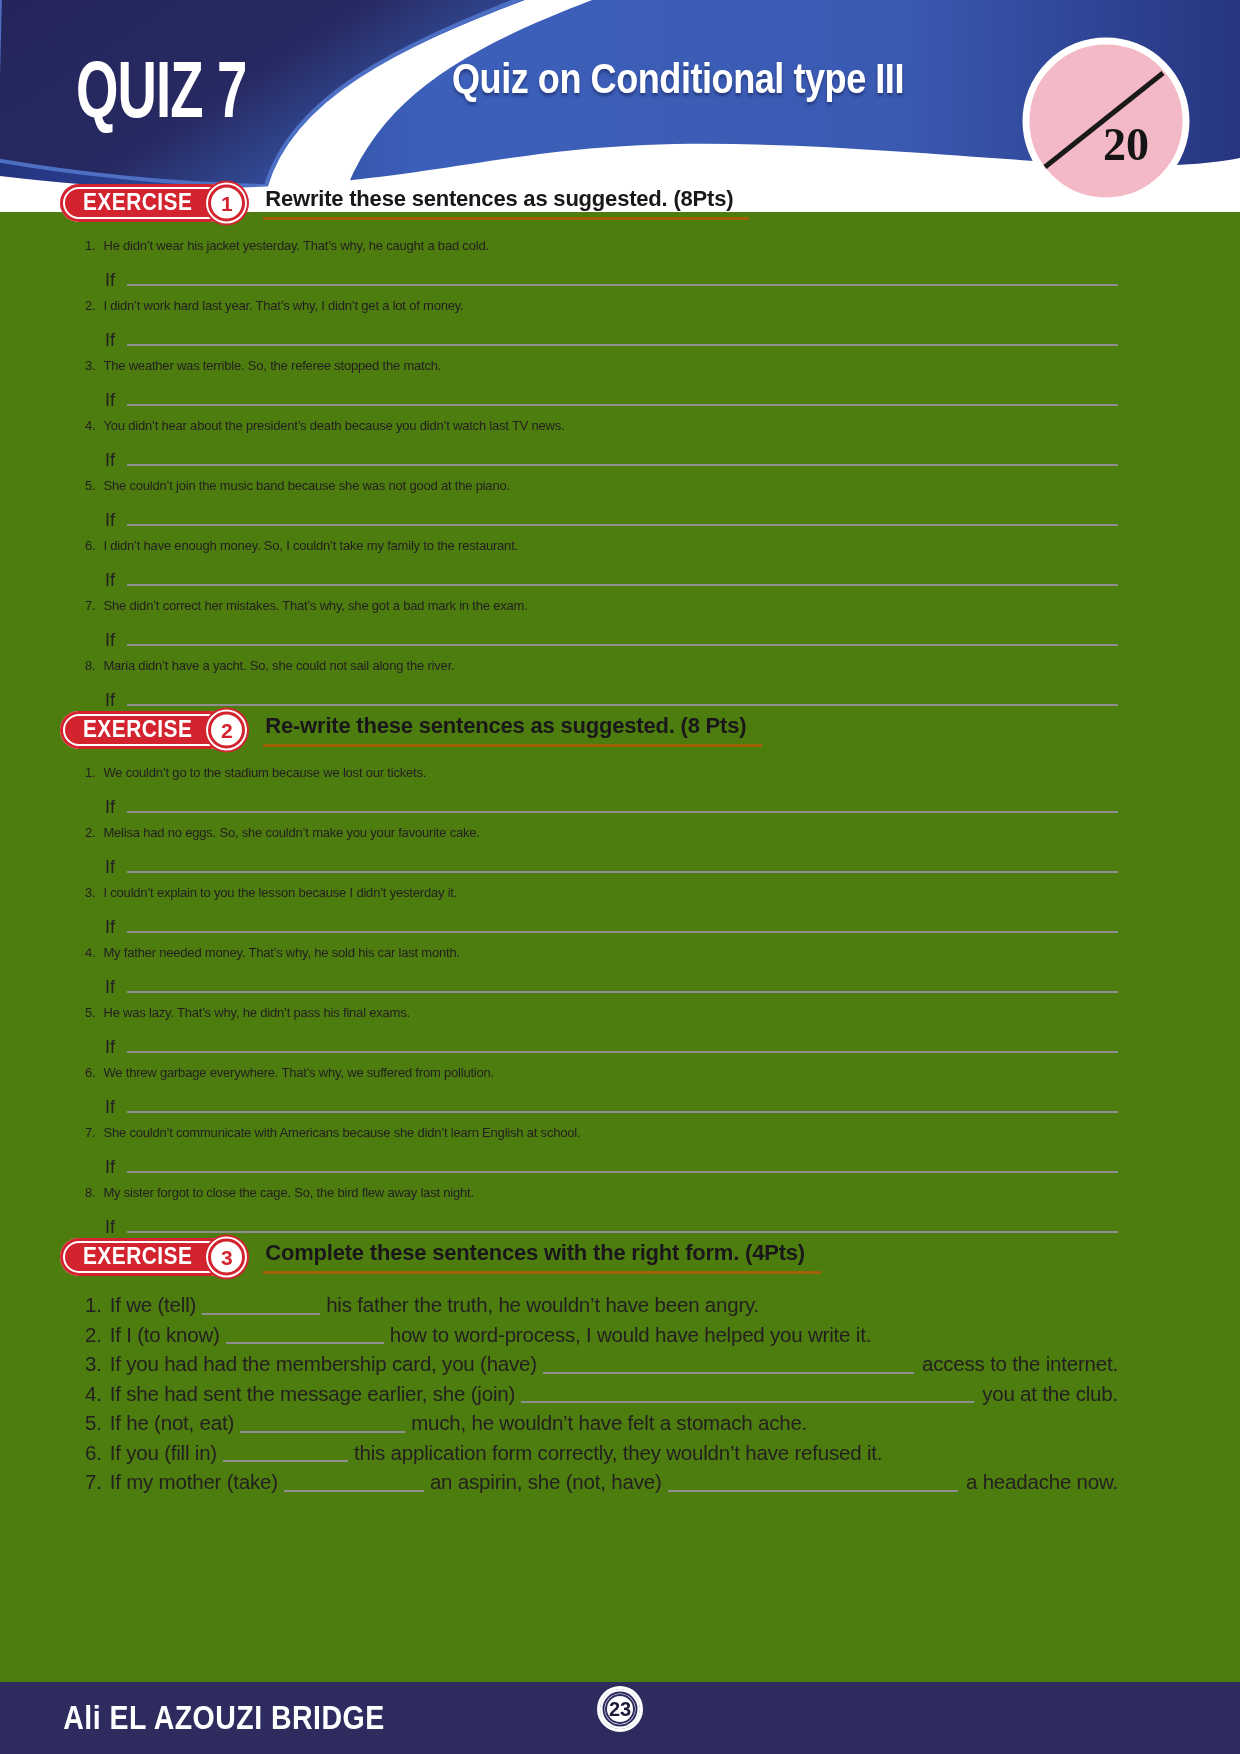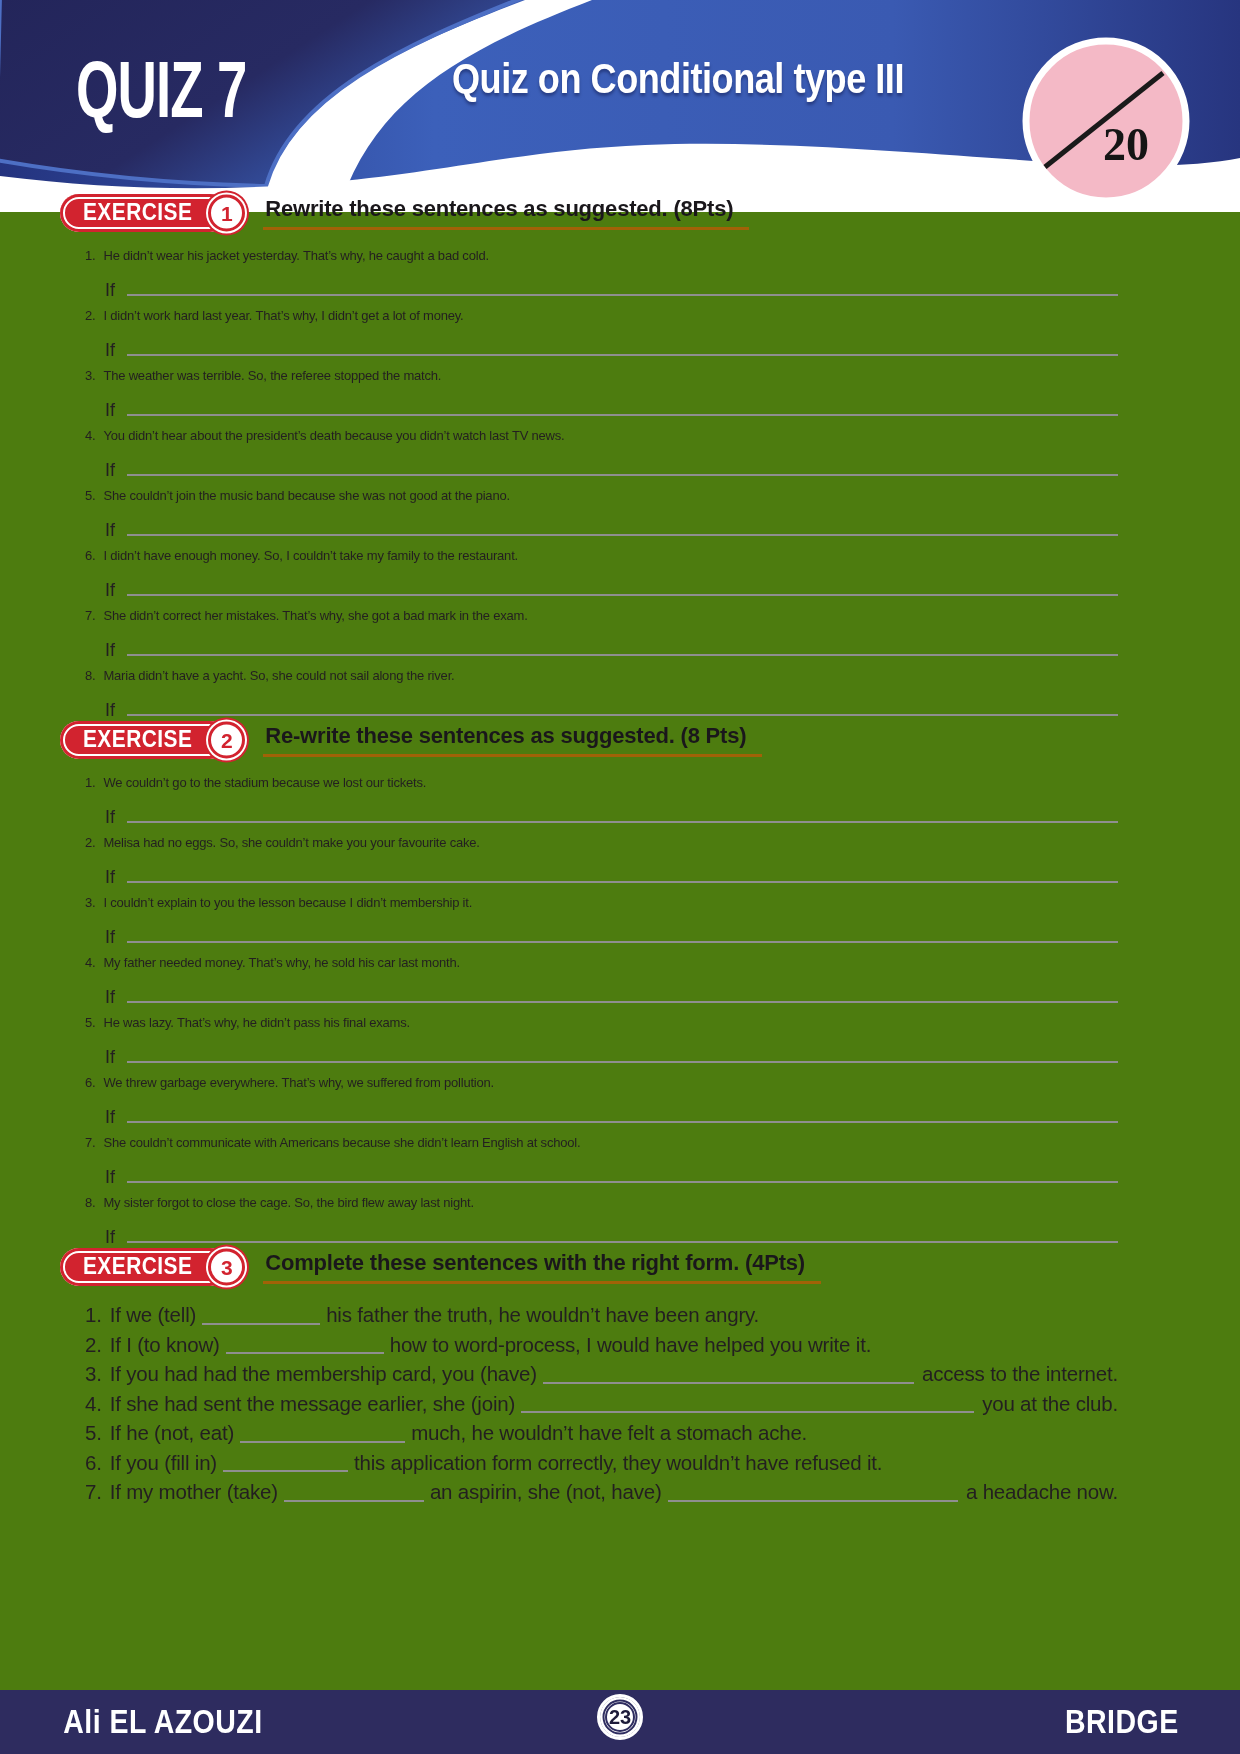--- a/index.html
+++ b/index.html
@@ -22,21 +22,21 @@
     font-size:38px; font-weight:800; color:#fff; letter-spacing:-0.5px;
     transform:scale(0.95,1.1); transform-origin:left top; white-space:nowrap;
     text-shadow:0 2px 3px rgba(0,0,40,.35);
   }
   .score-num {
     position:absolute; left:1103px; top:118px;
     font-family:"Liberation Serif", serif; font-size:46px; font-weight:700; color:#151515;text-align:center;
   }
 
   
-  main { position:relative; padding:0 122px 0 60px;margin-top:10px; }
+  main { position:relative; padding:0 122px 0 60px; }
   .ex-header { position:relative; display:flex; align-items:center; }
   .ex-header.first { margin-top:-28px; }
   .badge {
     position:relative; background:#d2232f; border-radius:19px; height:38px;
     display:flex; align-items:center; padding:0 34px 0 20px;
     box-shadow: inset 0 0 0 3px #d2232f, inset 0 0 0 5px #ffffff;
   }
   .badge-text { color:#fff; font-weight:700; font-size:22px; letter-spacing:0.5px; transform:scale(0.95,1.05); }
   .badge-num {
     position:absolute; right:-16px; top:50%; transform:translateY(-50%);
@@ -58,22 +58,22 @@
   .answer-row { display:flex; align-items:flex-end; padding-left:20px; height:30px; font-size:18px; }
   .rule { flex:1; border-bottom:2px solid #8f8f8f; margin:0 0 5px 12px; }
 
   .fill-rows { margin-top:14px; padding-left:25px; }
   .fill-row { display:flex; align-items:flex-end; font-size:20.5px; line-height:29.5px; letter-spacing:-0.2px; white-space:nowrap; }
   .blank { display:inline-block; border-bottom:2px solid #8f8f8f; margin:0 6px 5px 6px; }
   .blank.grow { flex:1; margin-right:8px; }
 
   
   footer {
-    position:absolute; left:0; right:0; bottom:0; height:64px; background:#2e2c5f;
-    display:flex; align-items:center; justify-content:space-between; padding:0 58px;
+    position:absolute; left:0; right:0; bottom:0; height:72px; background:#2e2c5f;
+    display:flex; align-items:center; justify-content:flex-start; padding:0 58px;
   }
   .footer-author, .footer-brand {
     color:#ffffff; font-weight:800; font-size:30px; letter-spacing:0.5px;
     transform:scale(0.95,1.08);
   }
   .page-circle {
     position:absolute; left:50%; top:4px; transform:translateX(-50%);
     width:40px; height:40px; background:#fff; border-radius:50%;
     box-shadow: inset 0 0 0 2.5px #fff, inset 0 0 0 4.5px #2e2c5f;
     display:flex; align-items:center; justify-content:center;
@@ -208,21 +208,21 @@
             </div>
         </li>
         <li class="item">
           <div class="sentence"><span class="num">2.</span><span>Melisa had no eggs. So, she couldn’t make you your favourite cake.</span></div>
           <div class="answer-row">
               <span>If</span>
               <span class="rule"></span>
             </div>
         </li>
         <li class="item">
-          <div class="sentence"><span class="num">3.</span><span>I couldn’t explain to you the lesson because I didn’t membership it.</span></div>
+          <div class="sentence"><span class="num">3.</span><span>I couldn’t explain to you the lesson because I didn’t yesterday it.</span></div>
           <div class="answer-row">
               <span>If</span>
               <span class="rule"></span>
             </div>
         </li>
         <li class="item">
           <div class="sentence"><span class="num">4.</span><span>My father needed money. That’s why, he sold his car last month.</span></div>
           <div class="answer-row">
               <span>If</span>
               <span class="rule"></span>

